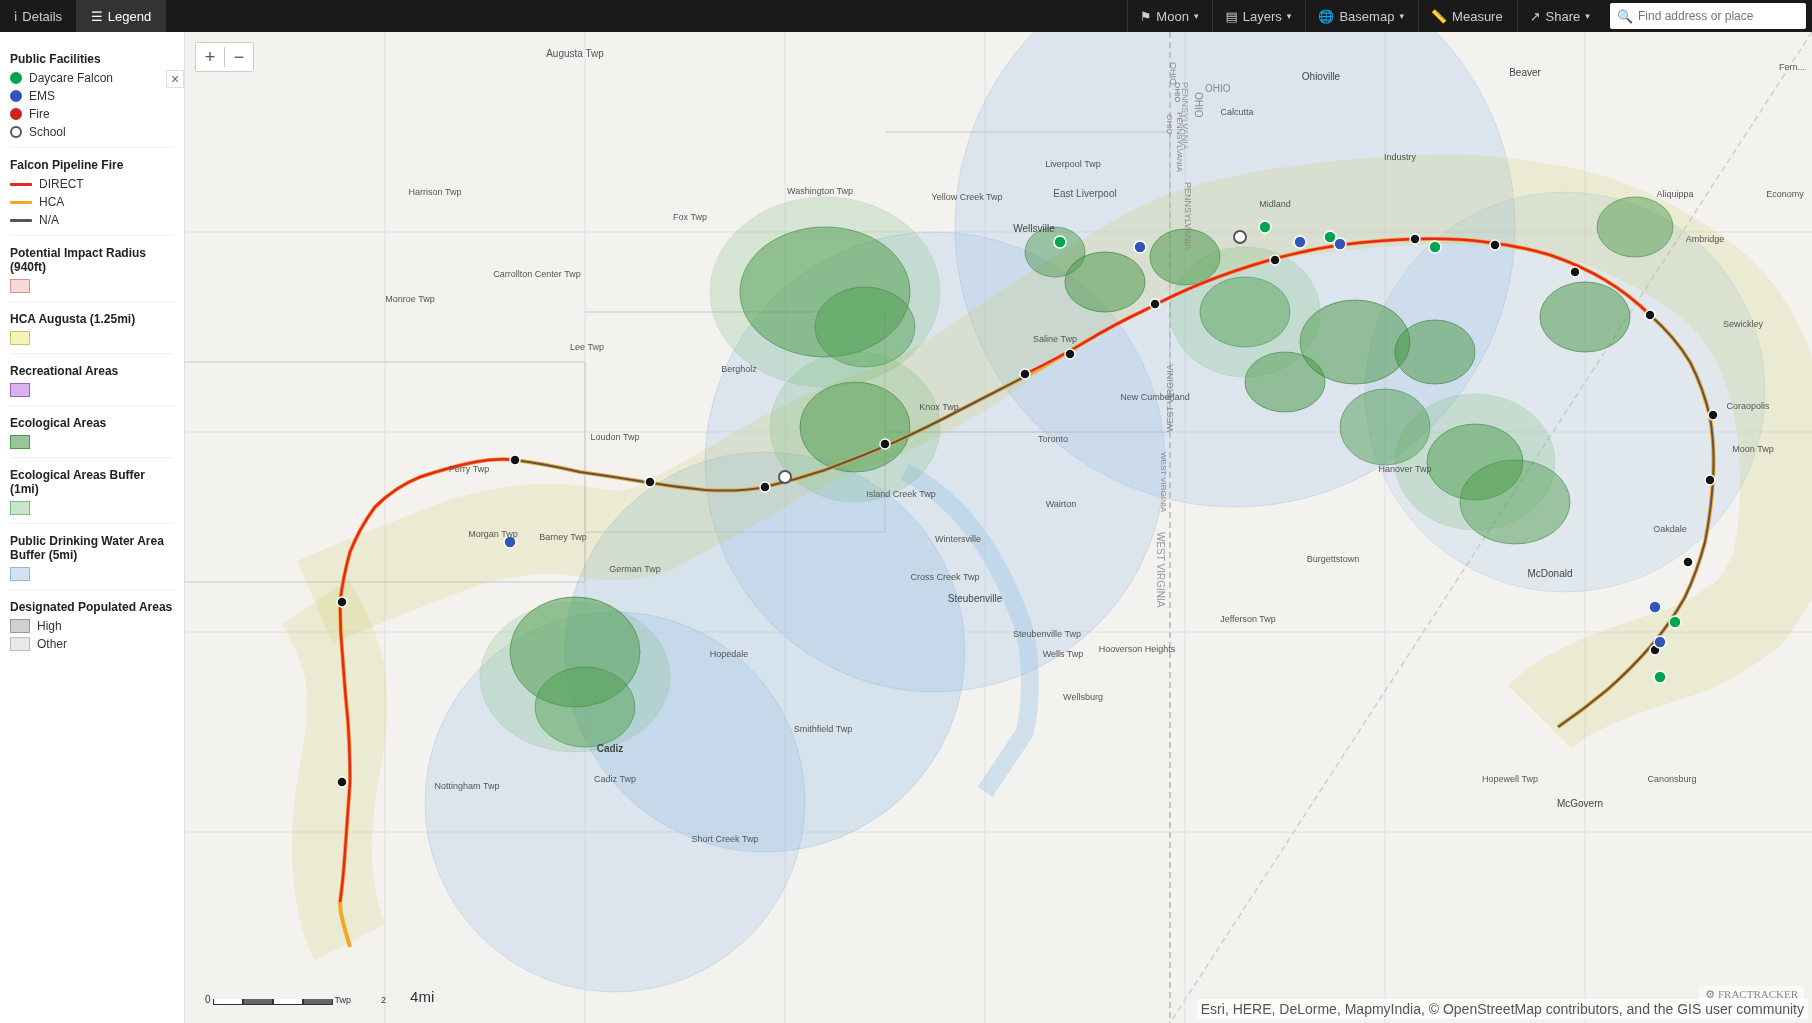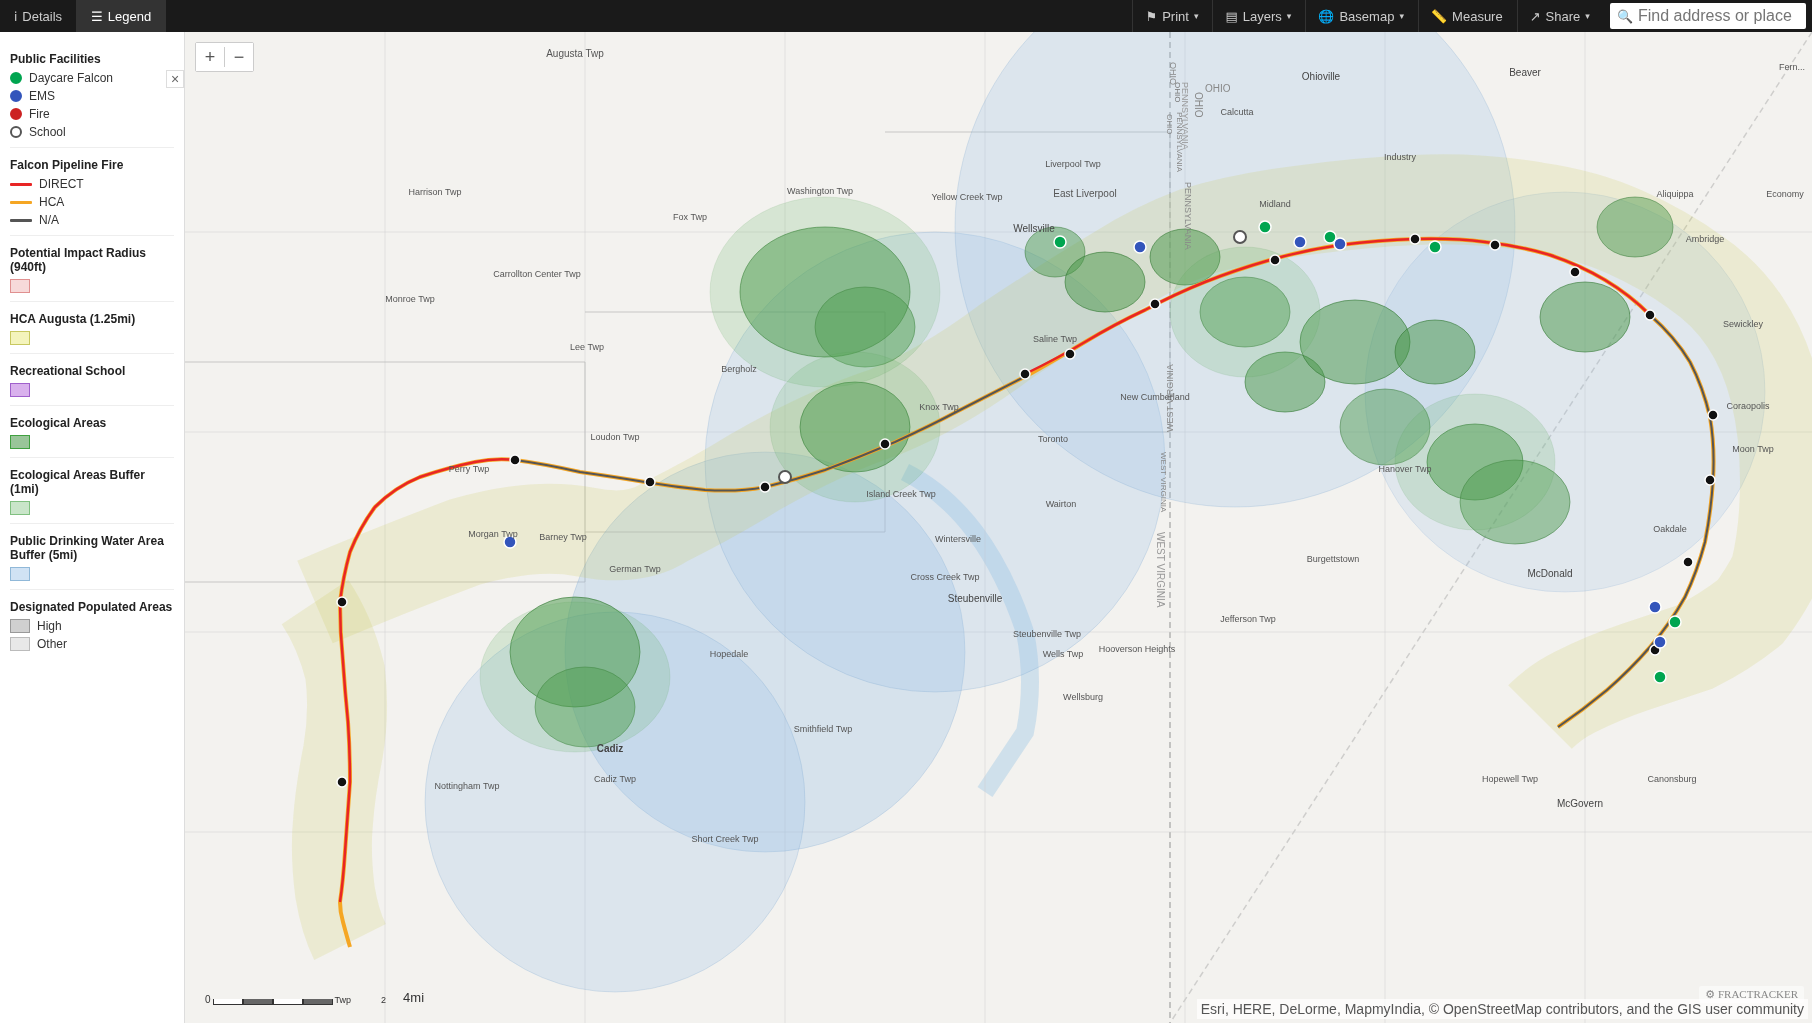--- a/index.html
+++ b/index.html
@@ -21,21 +21,21 @@
     .toolbar-btn {
       display: flex; align-items: center; gap: 5px; padding: 0 12px;
       height: 100%; color: #ccc; font-size: 13px; cursor: pointer;
       border-left: 1px solid #333;
     }
     .search-box {
       display: flex; align-items: center; background: #fff;
       height: 26px; margin: 0 6px; padding: 0 8px; border-radius: 2px;
     }
     .search-box input {
-      border: none; outline: none; font-size: 16px; width: 160px; color: #666;
+      border: none; outline: none; font-size: 12px; width: 160px; color: #666;
     }
 
     
     #legend-panel {
       position: absolute; top: 32px; left: 0; width: 185px;
       background: #fff; z-index: 90; padding: 10px 10px 10px 10px;
       overflow-y: auto; height: 991px;
       border-right: 1px solid #ddd;
     }
     .legend-close {
@@ -111,21 +111,21 @@
       <span>Details</span>
     </div>
     <div class="toolbar-tab active">
       <span>☰</span>
       <span>Legend</span>
     </div>
   </div>
   <div class="toolbar-right">
     <div class="toolbar-btn">
       <span>⚑</span>
-      <span>Print</span>
+      <span>Moon</span>
       <span style="font-size:9px;">▾</span>
     </div>
     <div class="toolbar-btn">
       <span>▤</span>
       <span>Layers</span>
       <span style="font-size:9px;">▾</span>
     </div>
     <div class="toolbar-btn">
       <span>🌐</span>
       <span>Basemap</span>
@@ -189,21 +189,21 @@
   <div class="legend-section-title">Potential Impact Radius (940ft)</div>
   <div class="legend-swatch" style="background:rgba(240,180,180,0.5);border-color:#e09090;margin-bottom:8px;"></div>
 
   <hr class="legend-divider">
 
   <div class="legend-section-title">HCA Augusta (1.25mi)</div>
   <div class="legend-swatch" style="background:rgba(240,240,160,0.7);border-color:#c8c860;margin-bottom:8px;"></div>
 
   <hr class="legend-divider">
 
-  <div class="legend-section-title">Recreational School</div>
+  <div class="legend-section-title">Recreational Areas</div>
   <div class="legend-swatch" style="background:rgba(180,100,220,0.5);border-color:#a060cc;margin-bottom:8px;"></div>
 
   <hr class="legend-divider">
 
   <div class="legend-section-title">Ecological Areas</div>
   <div class="legend-swatch" style="background:rgba(70,150,70,0.55);border-color:#40a040;margin-bottom:8px;"></div>
 
   <hr class="legend-divider">
 
   <div class="legend-section-title">Ecological Areas Buffer (1mi)</div>
@@ -419,21 +419,21 @@
     <div id="scale-bar-line">
       <span style="font-size:10px;margin-right:2px;">0</span>
       <div style="display:flex;align-items:flex-end;">
         <div class="scale-segment" style="width:30px;background:#fff;"></div>
         <div class="scale-segment" style="width:30px;background:#666;"></div>
         <div class="scale-segment" style="width:30px;background:#fff;"></div>
         <div class="scale-segment" style="width:30px;background:#666;"></div>
       </div>
       <span style="font-size:9px;margin-left:2px;">Twp</span>
       <span style="font-size:9px;margin-left:30px;">2</span>
-      <span style="font-size:13px;margin-left:17px;">4mi</span>
+      <span style="font-size:15px;margin-left:24px;">4mi</span>
     </div>
   </div>
 
   <div id="attribution">
     <span>Esri, HERE, DeLorme, MapmyIndia, © OpenStreetMap contributors, and the GIS user community</span>
   </div>
   <div id="fractracker-badge">
     <span>⚙ FRACTRACKER</span>
   </div>
 </div>

